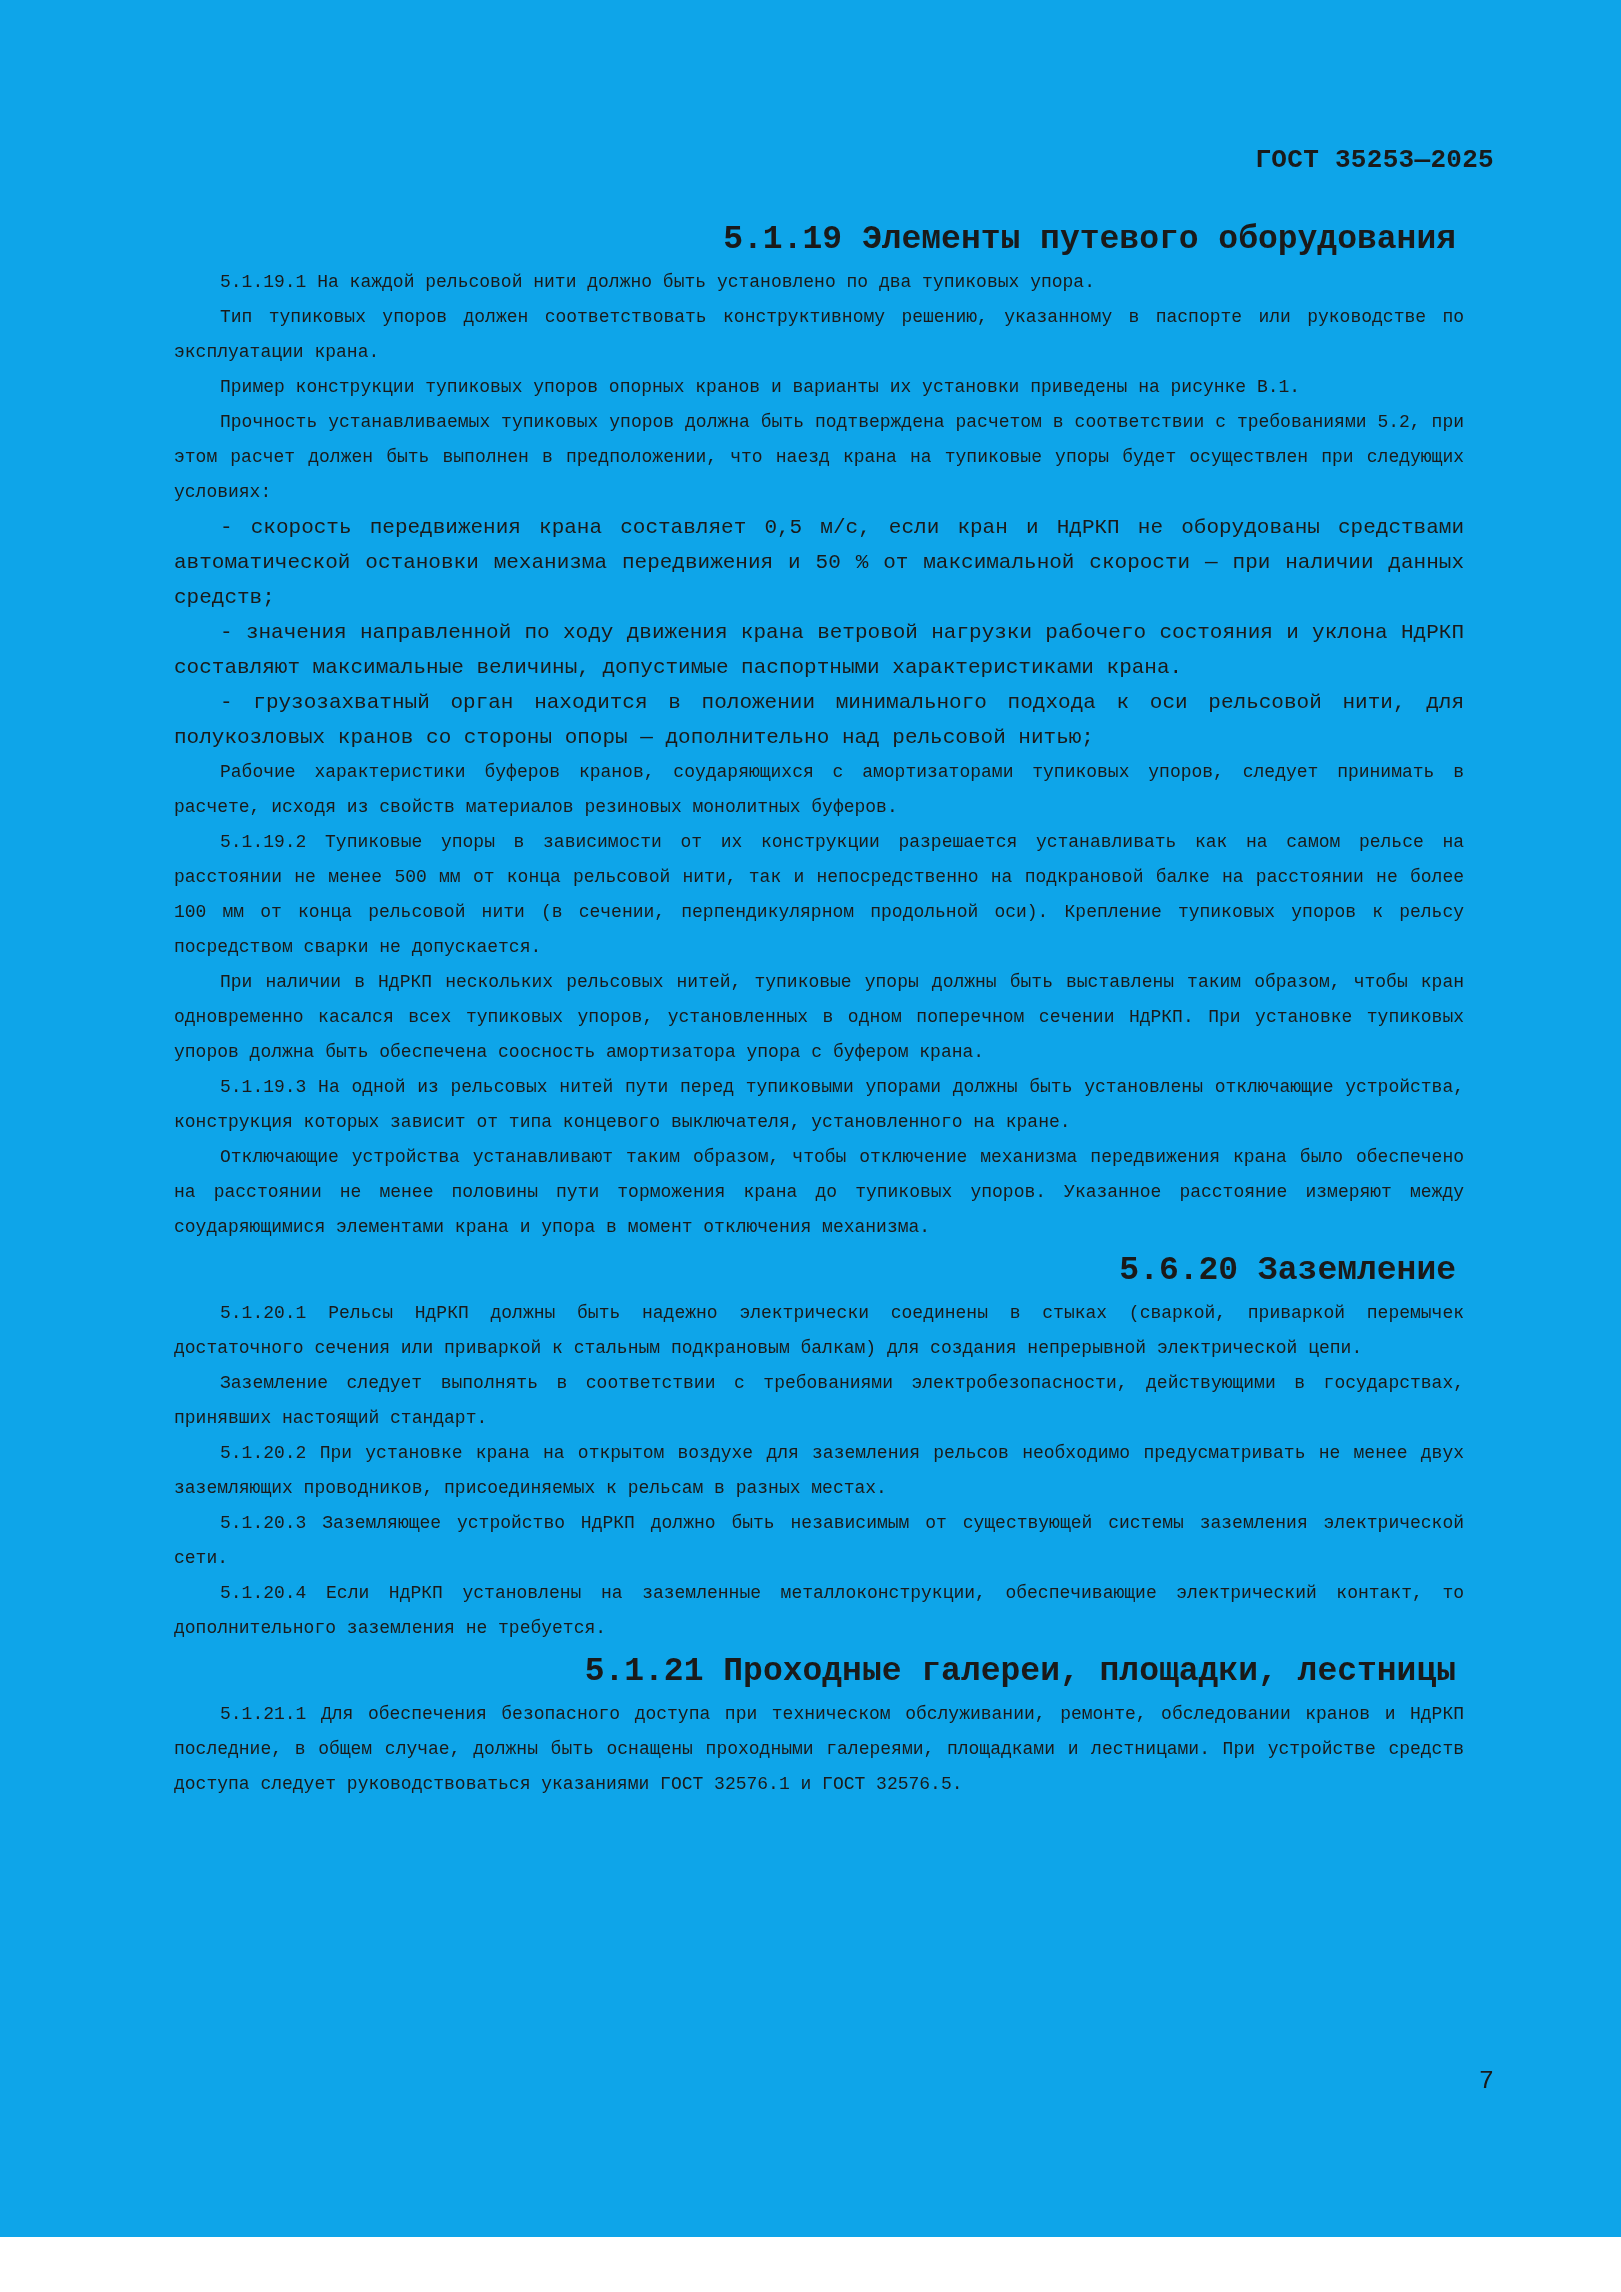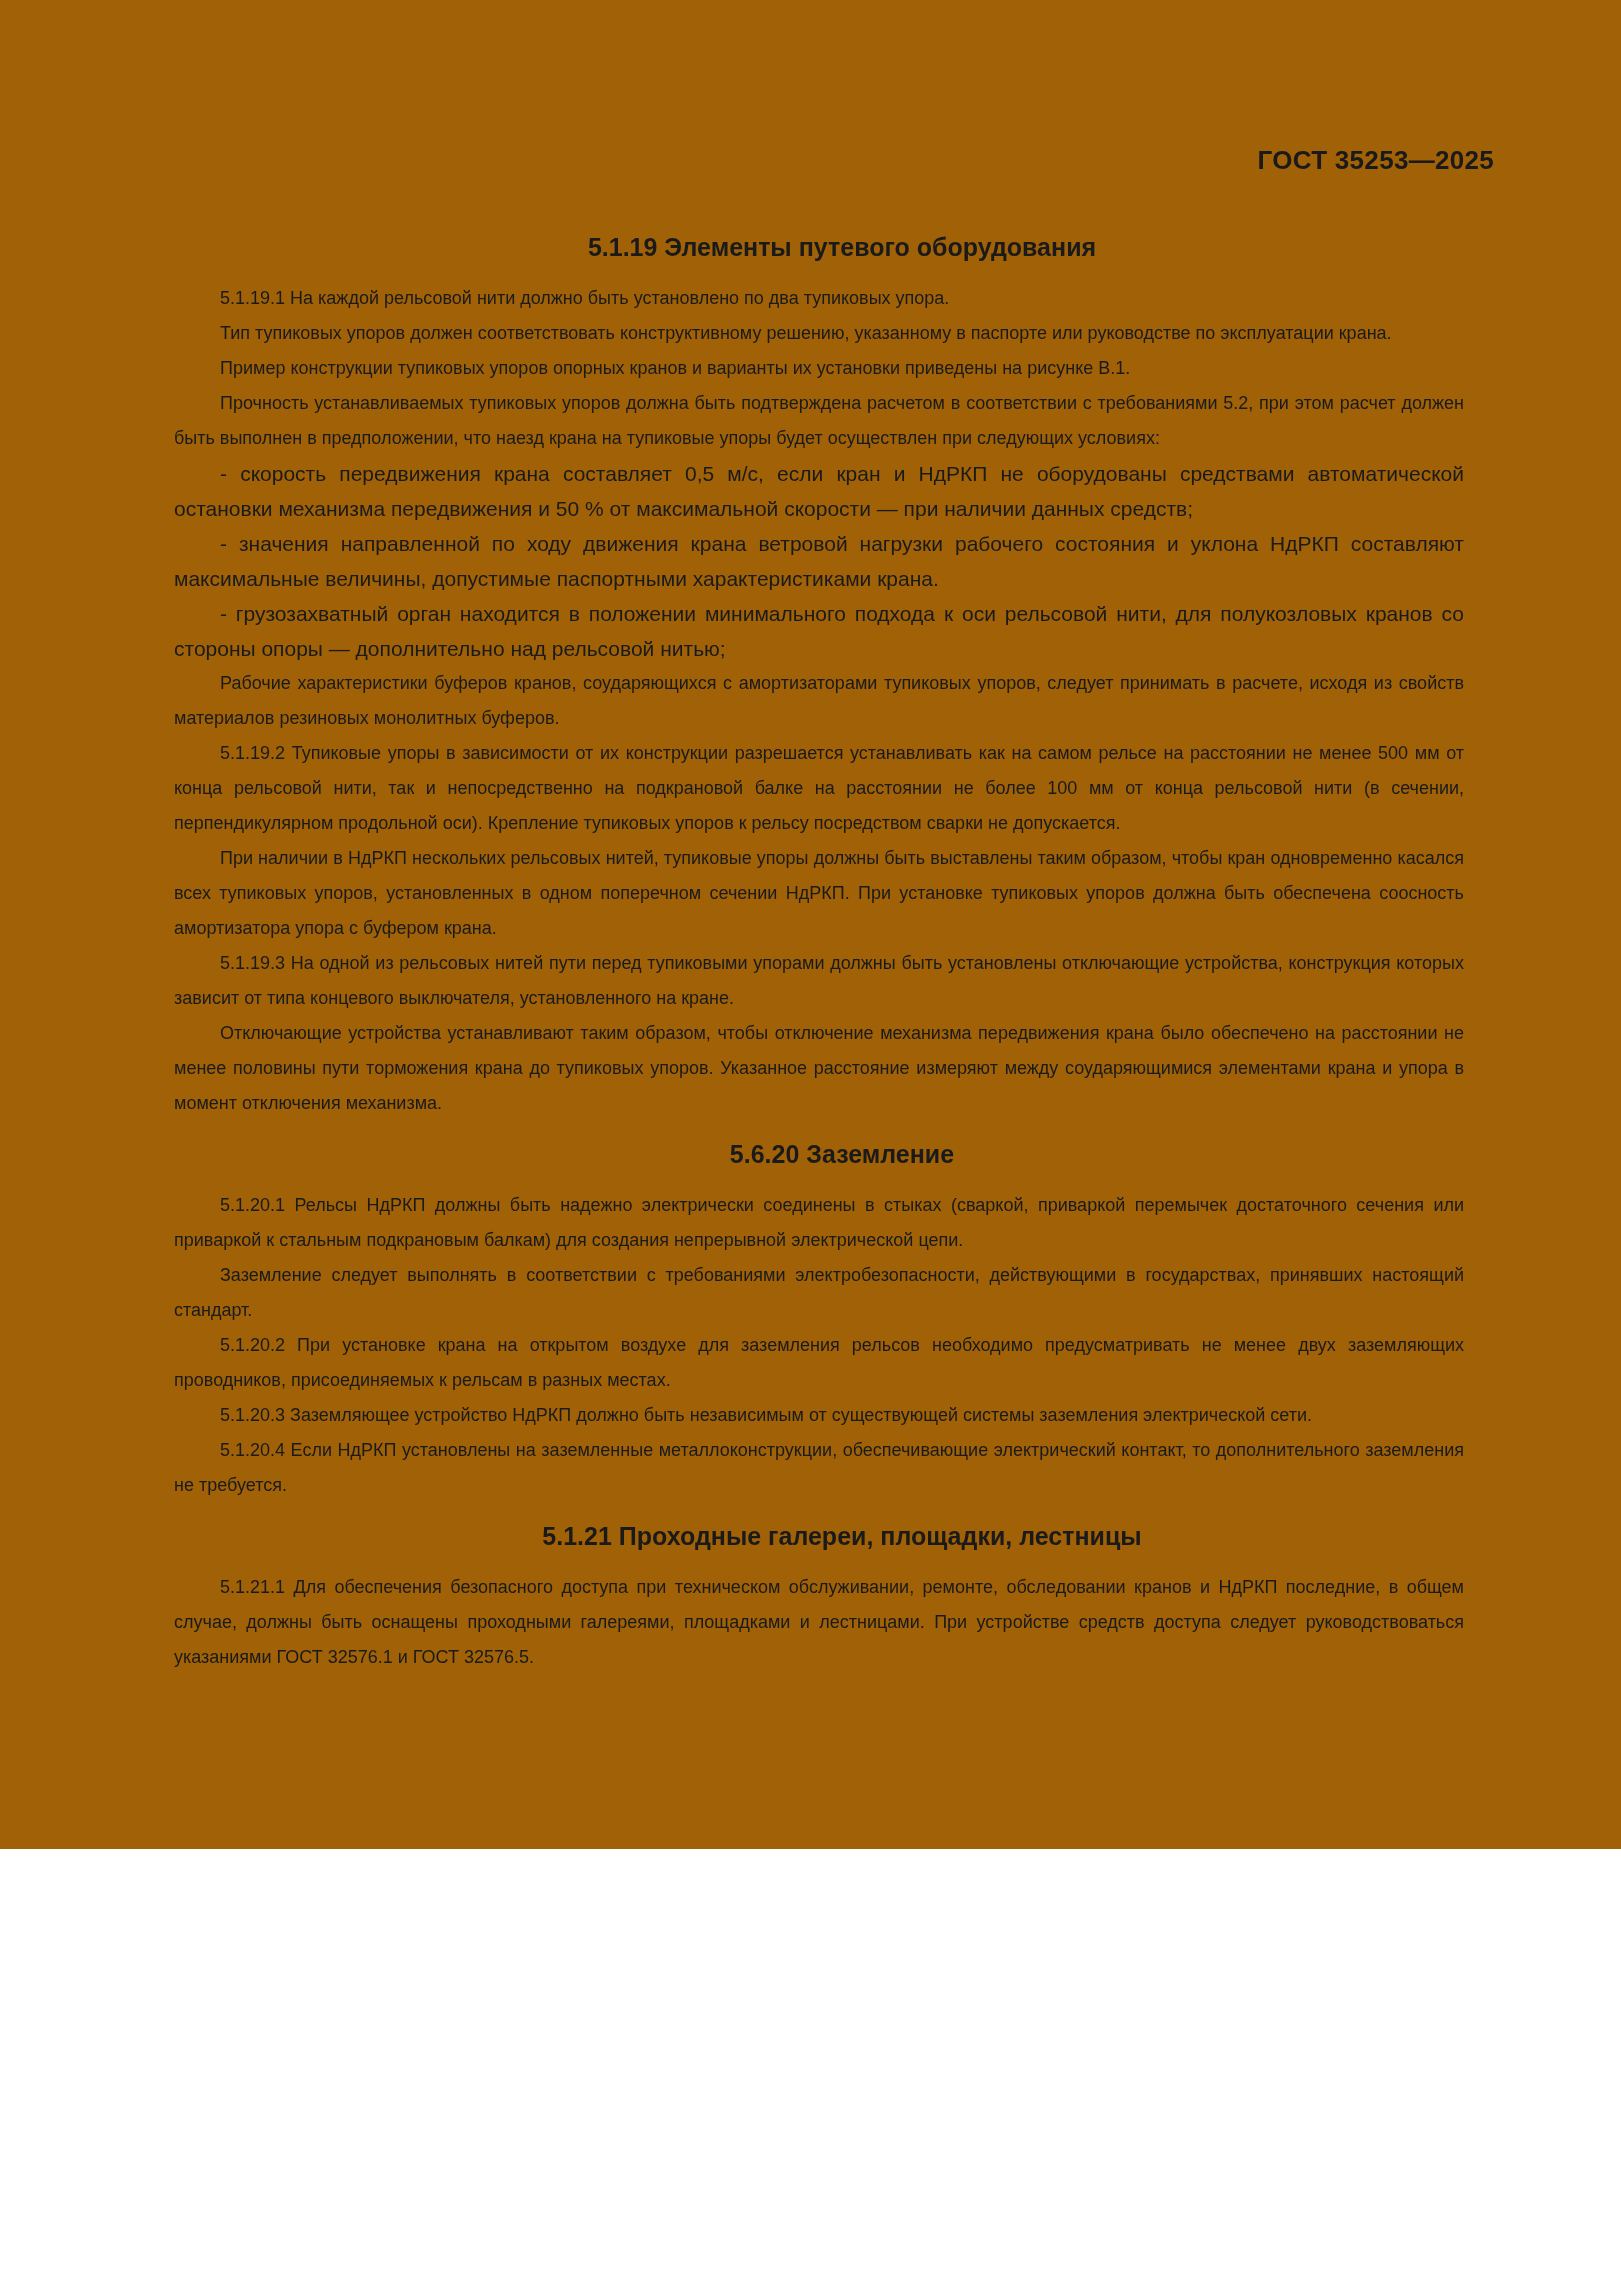--- a/index.html
+++ b/index.html
@@ -7,24 +7,25 @@
     padding: 0;
     background: #ffffff;
   }
   body {
     font-family: "Liberation Sans", sans-serif;
     color: #1a1a1a;
   }
   .page {
     position: relative;
     width: 1621px;
-    height: 1849px;
-    background: #a16207;
+    height: 2237px;
+    background: #0ea5e9;
     box-sizing: border-box;
     overflow: hidden;
+    font-family: Liberation Mono, monospace;
   }
   
   .header {
     position: absolute;
     top: 145px;
     left: 174px;
     right: 127px;
     height: 39px;
   }
   .header-title {
@@ -56,26 +57,26 @@
     line-height: 35px;
     text-align: justify;
     text-justify: inter-word;
     margin: 0;
     hyphens: manual;
   }
   .indent {
     text-indent: 46px;
   }
   .heading {
-    font-size: 25px;
+    font-size: 33px;
     line-height: 35px;
     font-weight: bold;
     text-indent: 46px;
-    text-align: center;
-    margin: 16px;
+    text-align: right;
+    margin: 8px;
   }
   .bullet {
     font-size: 21px;
     line-height: 35px;
     text-align: justify;
     text-indent: 46px;
     margin: 0;
   }
   
   .footer {

